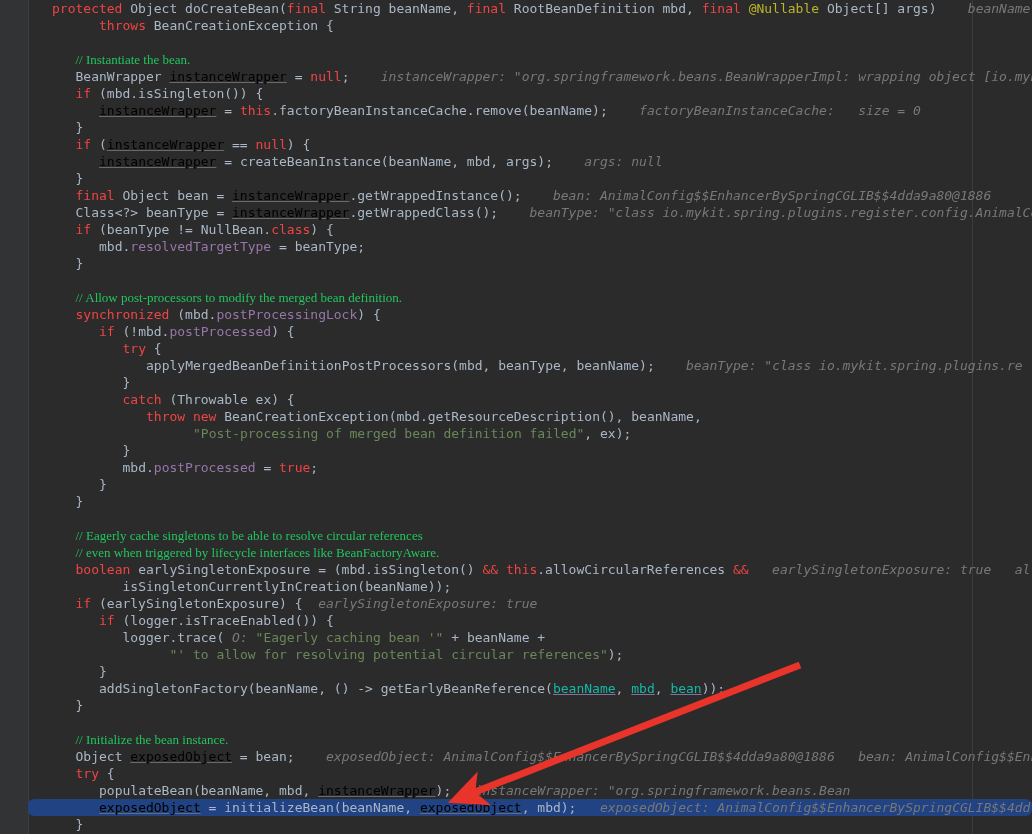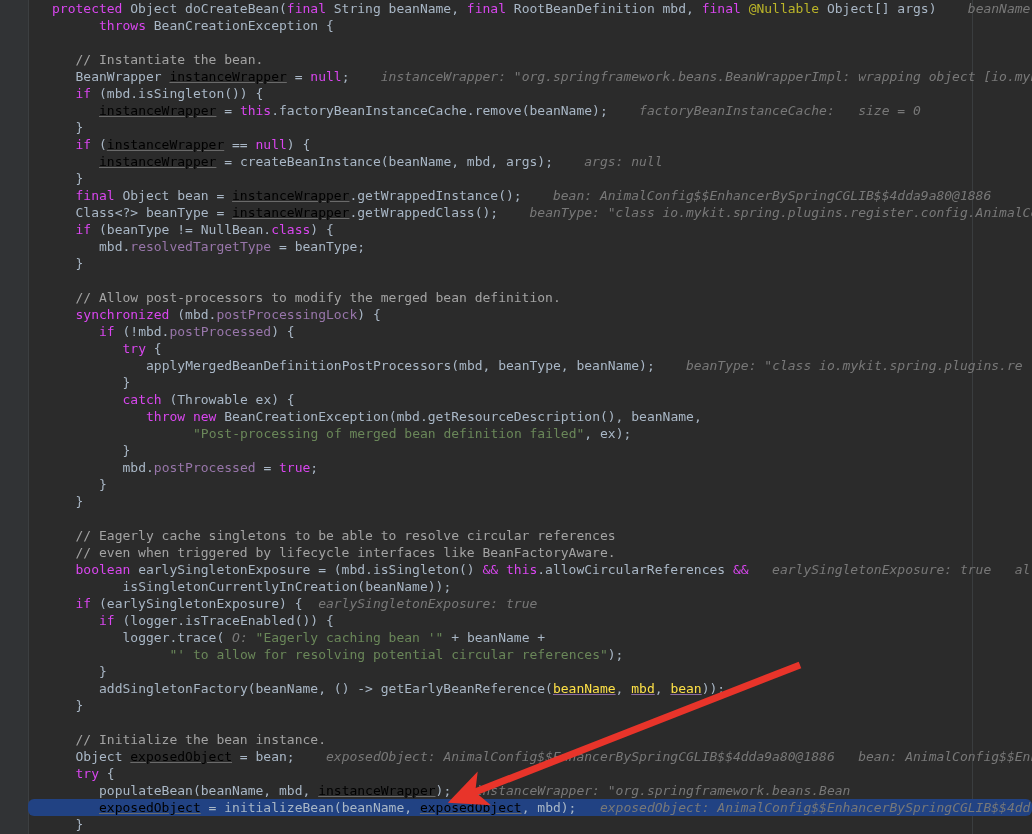--- a/index.html
+++ b/index.html
@@ -45,30 +45,30 @@
     height: 17px;
     padding-left: 24px;
     white-space: pre;
     position: relative;
   }
   .line.selected {
     background: #214283;
     border-radius: 6px;
   }
   
-  .kw      { color: #d946ef; }
+  .kw      { color: #ef4444; }
   .plain   { color: #a9b7c6; }
   .str     { color: #6a8759; }
-  .cmt     { color: #a3a3a3; }
+  .cmt     { color: #22c55e; font-family: Liberation Serif, serif; }
   .fld     { color: #9876aa; }
   .annot   { color: #bbb529; }
   .hint    { color: #787878; font-style: italic; }
   .param-hint { color: #7a7a7a; font-style: italic; }
   .u  { text-decoration: underline; text-decoration-color: #6a6a6a; }
-  .uf { color: #fde047; text-decoration: underline; text-decoration-color: #8a6aa0; margin-top: 40px; }
+  .uf { color: #14b8a6; text-decoration: underline; text-decoration-color: #8a6aa0; margin-top: 40px; }
   
   #arrow-overlay {
     position: absolute; left: 0; top: 0;
     width: 1032px; height: 834px;
     pointer-events: none;
   }
   
   .watermark {
     position: absolute;
     right: 14px;

